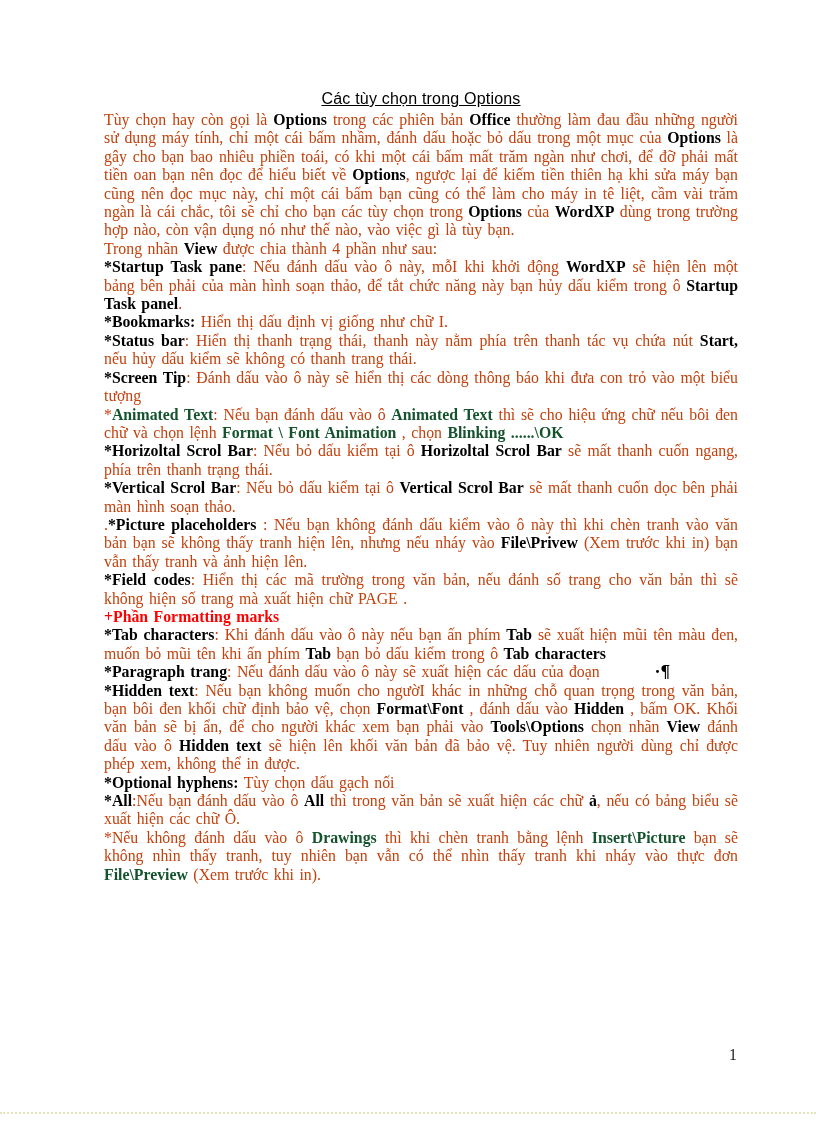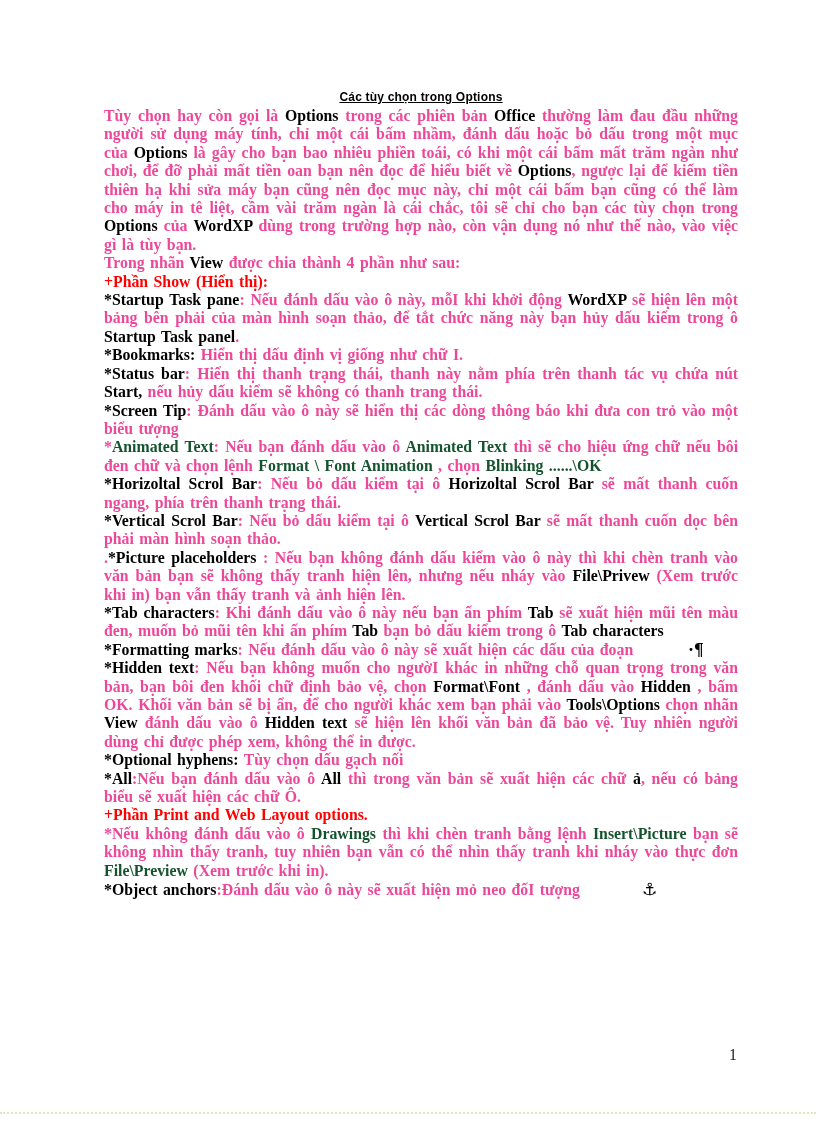--- a/index.html
+++ b/index.html
@@ -14,34 +14,34 @@
   }
   .content {
     position:absolute;
     left:104px; top:90px;
     width:634px;
   }
   .title {
     margin:0 0 3px 0;
     text-align:center;
     font-family:"Liberation Sans","DejaVu Sans",sans-serif;
-    font-size:12px;
-    font-weight:bold;
+    font-size:16px;
+    font-weight:normal;
     text-decoration:underline;
     color:#000000;
     letter-spacing:0.2px;
   }
   .para {
     margin:0;
     font-size:15.8px;
     line-height:18.4px;
     text-align:justify;
     word-spacing:1.5px;
   }
-  .seg-n  { color:#ec4899; font-weight:bold;margin-top:30px; }
+  .seg-n  { color:#c2410c; font-weight:normal;margin-top:30px; }
   .seg-b  { color:#000000; font-weight:bold; }
   .seg-r  { color:#ff0000; font-weight:bold; }
   .seg-bl { color:#14532d; font-weight:bold; }
   .seg-pilcrow {
     color:#000000; font-weight:bold;
     margin-left:55px;
     font-family:"DejaVu Serif",serif;
   }
   .seg-anchor {
     color:#000000;
@@ -65,36 +65,35 @@
 </style>
 </head>
 <body>
 
 <div class="page">
   <div class="content">
     <h1 class="title">Các tùy chọn trong Options</h1>
     <div id="doc-body">
         <p class="para"><span class="seg-n">Tùy chọn hay còn gọi là </span><span class="seg-b">Options</span><span class="seg-n"> trong các phiên bản </span><span class="seg-b">Office</span><span class="seg-n"> thường làm đau đầu những người sử dụng máy tính, chỉ một cái bấm nhầm, đánh dấu hoặc bỏ dấu trong một mục của </span><span class="seg-b">Options</span><span class="seg-n"> là gây cho bạn bao nhiêu phiền toái, có khi một cái bấm mất trăm ngàn như chơi, để đỡ phải mất tiền oan bạn nên đọc để hiểu biết về </span><span class="seg-b">Options</span><span class="seg-n">, ngược lại để kiếm tiền thiên hạ khi sửa máy bạn cũng nên đọc mục này, chỉ một cái bấm bạn cũng có thể làm cho máy in tê liệt, cầm vài trăm ngàn là cái chắc, tôi sẽ chỉ cho bạn các tùy chọn trong </span><span class="seg-b">Options</span><span class="seg-n"> của </span><span class="seg-b">WordXP</span><span class="seg-n"> dùng trong trường hợp nào, còn vận dụng nó như thế nào, vào việc gì là tùy bạn.</span></p>
         <p class="para"><span class="seg-n">Trong nhãn </span><span class="seg-b">View</span><span class="seg-n"> được chia thành 4 phần như sau:</span></p>
-        <p class="para"><span class="seg-r">+Phần Show (Hiển thị):</span></p>
         <p class="para"><span class="seg-b">*Startup Task pane</span><span class="seg-n">: Nếu đánh dấu vào ô này, mỗI khi khởi động </span><span class="seg-b">WordXP</span><span class="seg-n"> sẽ hiện lên một bảng bên phải của màn hình soạn thảo, để tắt chức năng này bạn hủy dấu kiểm trong ô </span><span class="seg-b">Startup Task panel</span><span class="seg-n">.</span></p>
         <p class="para"><span class="seg-b">*Bookmarks:</span><span class="seg-n"> Hiển thị dấu định vị giống như chữ I.</span></p>
         <p class="para"><span class="seg-b">*Status bar</span><span class="seg-n">: Hiển thị thanh trạng thái, thanh này nằm phía trên thanh tác vụ chứa nút </span><span class="seg-b">Start,</span><span class="seg-n"> nếu hủy dấu kiểm sẽ không có thanh trang thái.</span></p>
         <p class="para"><span class="seg-b">*Screen Tip</span><span class="seg-n">: Đánh dấu vào ô này sẽ hiển thị các dòng thông báo khi đưa con trỏ vào một biểu tượng</span></p>
         <p class="para"><span class="seg-n">*</span><span class="seg-bl">Animated Text</span><span class="seg-n">: Nếu bạn đánh dấu vào ô </span><span class="seg-bl">Animated Text</span><span class="seg-n"> thì sẽ cho hiệu ứng chữ nếu bôi đen chữ và chọn lệnh </span><span class="seg-bl">Format \ Font Animation</span><span class="seg-n"> , chọn </span><span class="seg-bl">Blinking ......\OK</span></p>
         <p class="para"><span class="seg-b">*Horizoltal Scrol Bar</span><span class="seg-n">: Nếu bỏ dấu kiểm tại ô </span><span class="seg-b">Horizoltal Scrol Bar</span><span class="seg-n"> sẽ mất thanh cuốn ngang, phía trên thanh trạng thái.</span></p>
         <p class="para"><span class="seg-b">*Vertical Scrol Bar</span><span class="seg-n">: Nếu bỏ dấu kiểm tại ô </span><span class="seg-b">Vertical Scrol Bar</span><span class="seg-n"> sẽ mất thanh cuốn dọc bên phải màn hình soạn thảo.</span></p>
         <p class="para"><span class="seg-n">.</span><span class="seg-b">*Picture placeholders</span><span class="seg-n"> : Nếu bạn không đánh dấu kiểm vào ô này thì khi chèn tranh vào văn bản bạn sẽ không thấy tranh hiện lên, nhưng nếu nháy vào </span><span class="seg-b">File\Privew</span><span class="seg-n"> (Xem trước khi in) bạn vẫn thấy tranh và ảnh hiện lên.</span></p>
+        <p class="para"><span class="seg-b">*Field codes</span><span class="seg-n">: Hiển thị các mã trường trong văn bản, nếu đánh số trang cho văn bản thì sẽ không hiện số trang mà xuất hiện chữ PAGE .</span></p>
+        <p class="para"><span class="seg-r">+Phần Formatting marks</span></p>
         <p class="para"><span class="seg-b">*Tab characters</span><span class="seg-n">: Khi đánh dấu vào ô này nếu bạn ấn phím </span><span class="seg-b">Tab</span><span class="seg-n"> sẽ xuất hiện mũi tên màu đen, muốn bỏ mũi tên khi ấn phím </span><span class="seg-b">Tab</span><span class="seg-n"> bạn bỏ dấu kiểm trong ô </span><span class="seg-b">Tab characters</span></p>
-        <p class="para"><span class="seg-b">*Formatting marks</span><span class="seg-n">: Nếu đánh dấu vào ô này sẽ xuất hiện các dấu của đoạn</span><span class="seg-pilcrow">·¶</span></p>
+        <p class="para"><span class="seg-b">*Paragraph trang</span><span class="seg-n">: Nếu đánh dấu vào ô này sẽ xuất hiện các dấu của đoạn</span><span class="seg-pilcrow">·¶</span></p>
         <p class="para"><span class="seg-b">*Hidden text</span><span class="seg-n">: Nếu bạn không muốn cho ngườI khác in những chỗ quan trọng trong văn bản, bạn bôi đen khối chữ định bảo vệ, chọn </span><span class="seg-b">Format\Font</span><span class="seg-n"> , đánh dấu vào </span><span class="seg-b">Hidden</span><span class="seg-n"> , bấm OK. Khối văn bản sẽ bị ẩn, để cho người khác xem bạn phải vào </span><span class="seg-b">Tools\Options</span><span class="seg-n"> chọn nhãn </span><span class="seg-b">View</span><span class="seg-n"> đánh dấu vào ô </span><span class="seg-b">Hidden text</span><span class="seg-n"> sẽ hiện lên khối văn bản đã bảo vệ. Tuy nhiên người dùng chỉ được phép xem, không thể in được.</span></p>
         <p class="para"><span class="seg-b">*Optional hyphens:</span><span class="seg-n"> Tùy chọn dấu gạch nối</span></p>
         <p class="para"><span class="seg-b">*All</span><span class="seg-n">:Nếu bạn đánh dấu vào ô </span><span class="seg-b">All</span><span class="seg-n"> thì trong văn bản sẽ xuất hiện các chữ </span><span class="seg-b">ả</span><span class="seg-n">, nếu có bảng biểu sẽ xuất hiện các chữ Ô.</span></p>
-        <p class="para"><span class="seg-r">+Phần Print and Web Layout options.</span></p>
         <p class="para"><span class="seg-n">*Nếu không đánh dấu vào ô </span><span class="seg-bl">Drawings</span><span class="seg-n"> thì khi chèn tranh bằng lệnh </span><span class="seg-bl">Insert\Picture</span><span class="seg-n"> bạn sẽ không nhìn thấy tranh, tuy nhiên bạn vẫn có thể nhìn thấy tranh khi nháy vào thực đơn </span><span class="seg-bl">File\Preview</span><span class="seg-n"> (Xem trước khi in).</span></p>
-        <p class="para"><span class="seg-b">*Object anchors</span><span class="seg-n">:Đánh dấu vào ô này sẽ xuất hiện mỏ neo đốI tượng</span><span class="seg-anchor">⚓</span></p>
       </div>
   </div>
   <div class="footer">
     <span>1</span>
   </div>
   <div class="bottom-rule"></div>
 </div>
 
 </body></html>

